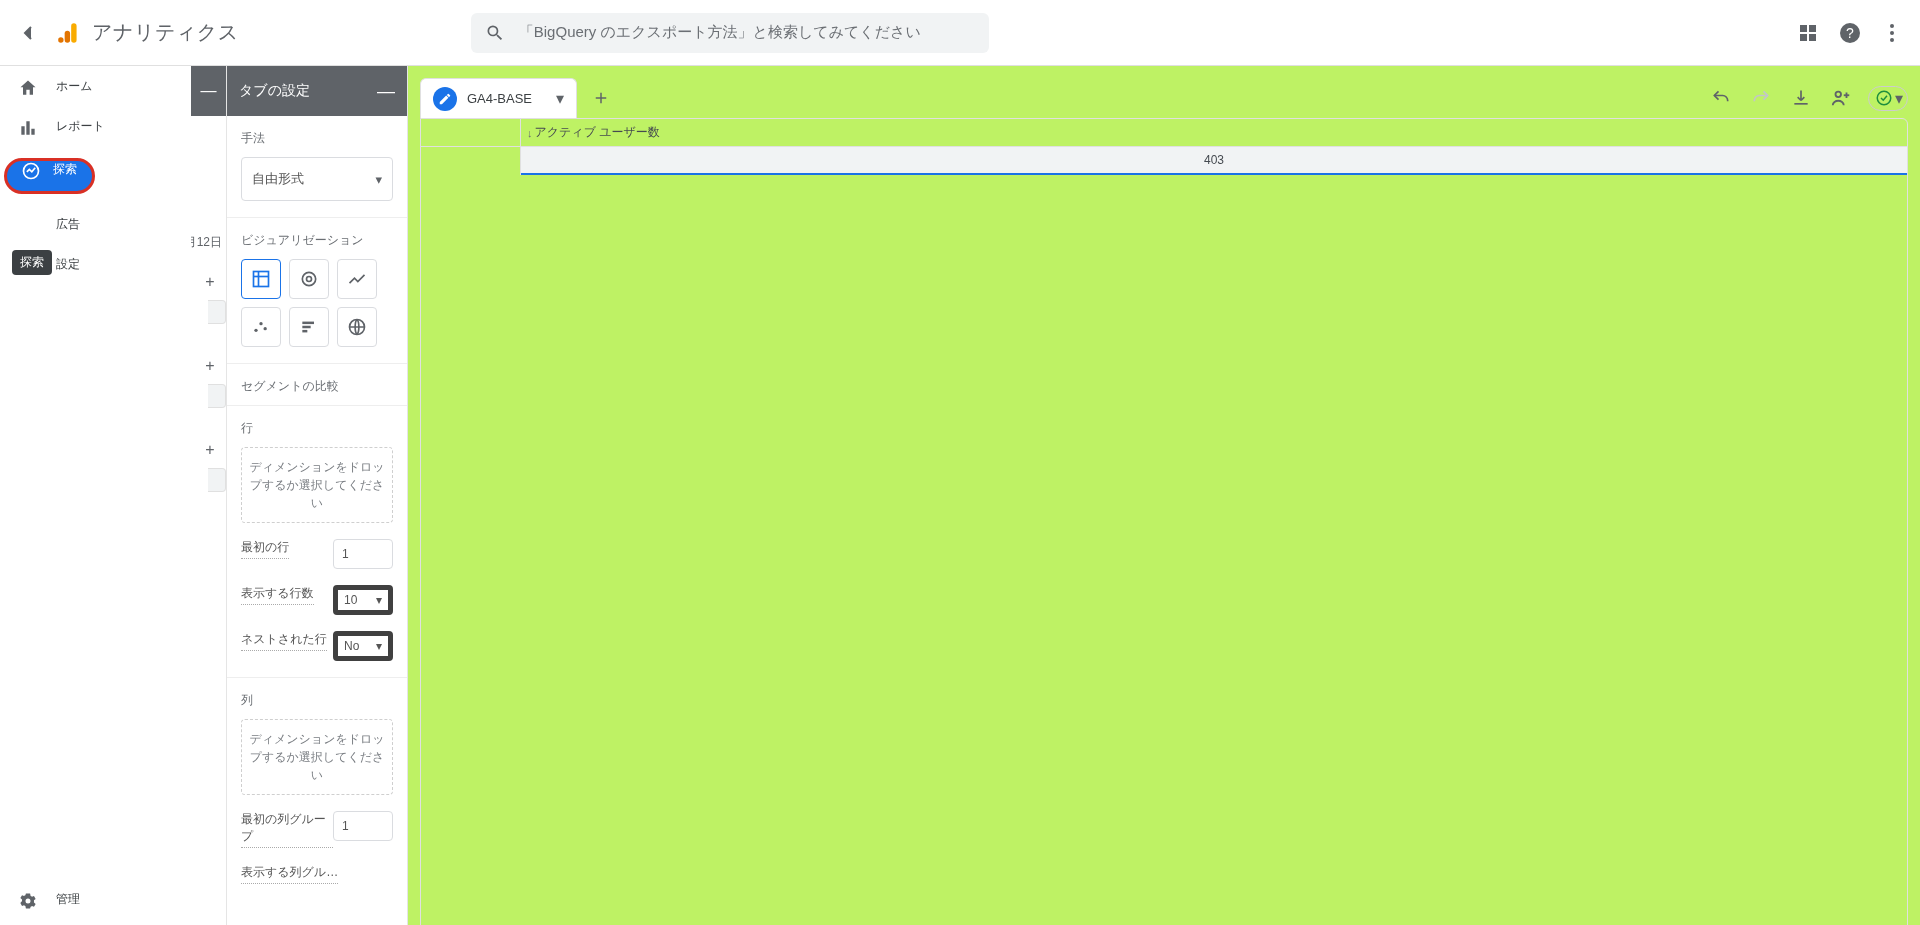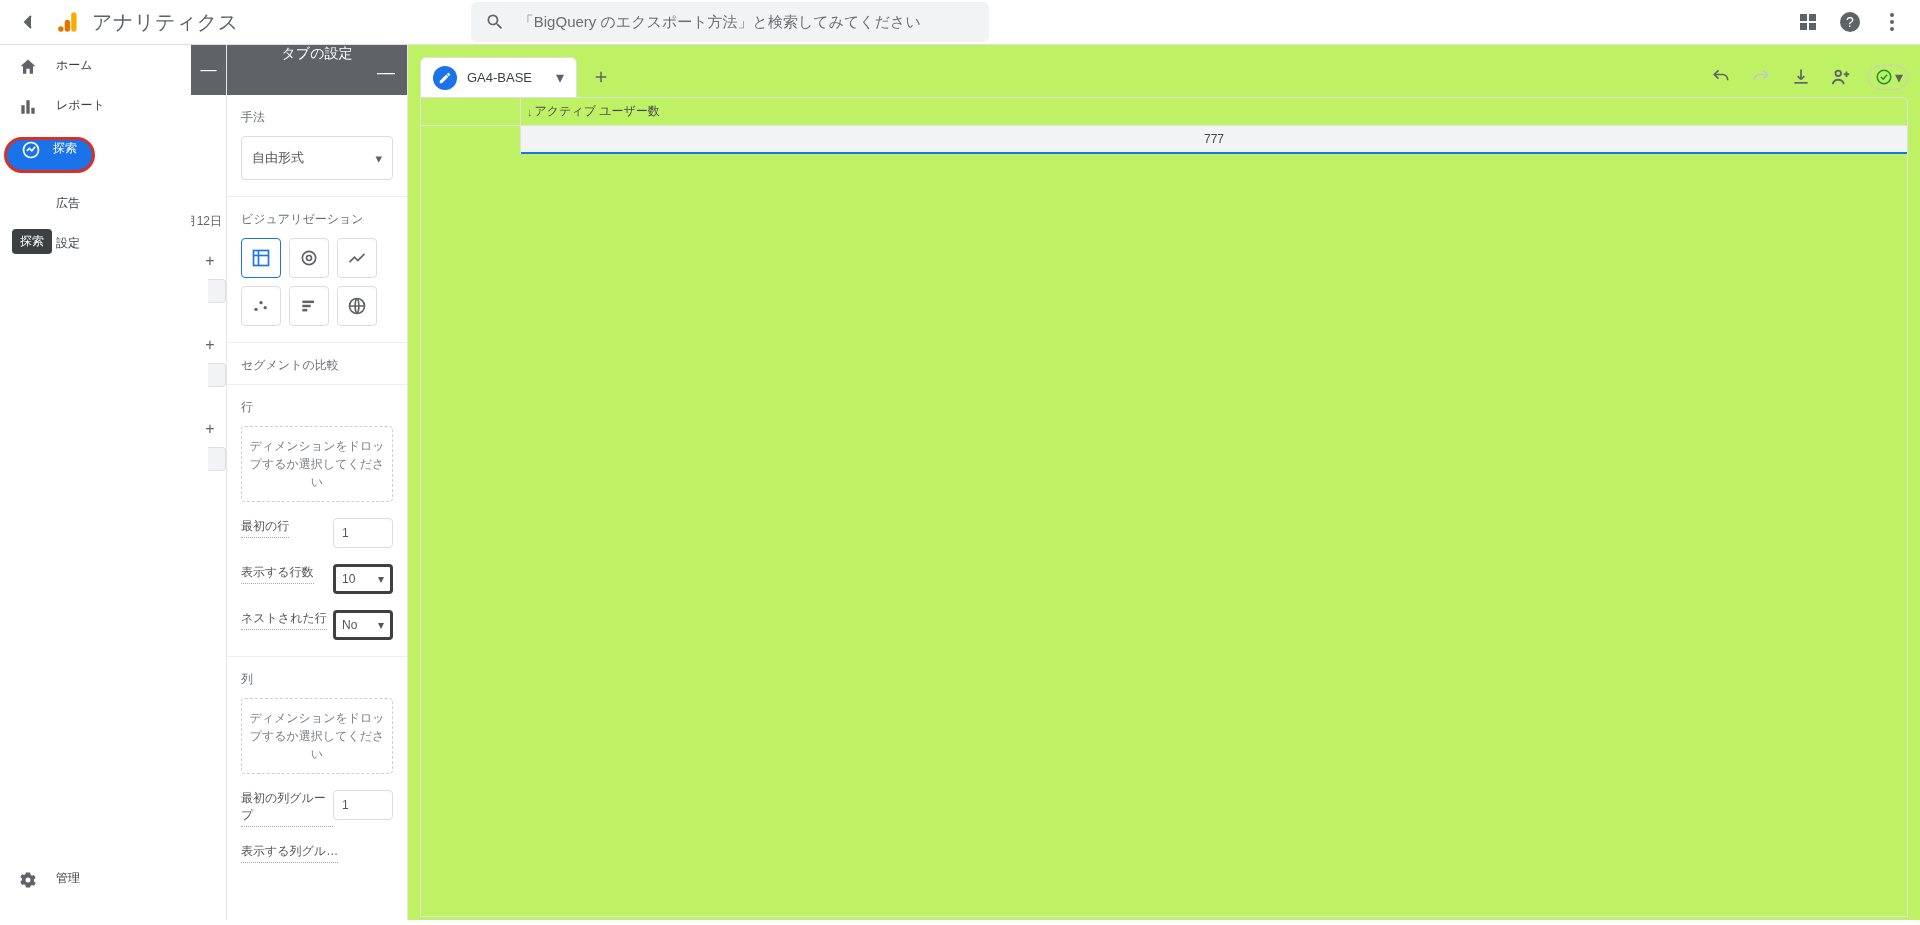--- a/index.html
+++ b/index.html
@@ -1,17 +1,17 @@
 <!DOCTYPE html>
 <html><head>
 <meta charset="utf-8">
 <style>
 * { margin:0; padding:0; box-sizing:border-box; font-family:'Helvetica Neue',Arial,"Hiragino Kaku Gothic ProN","Meiryo",sans-serif; }
 body { background:#fff; color:#202124; overflow:hidden; width:1920px; height:925px; position:relative; }
-.header { height:45px; display:flex; align-items:center; padding:0 16px; border-bottom:1px solid #e0e0e0; }
+.header { height:66px; display:flex; align-items:center; padding:0 16px; border-bottom:1px solid #e0e0e0; }
 .back { width:24px; height:24px; display:flex; align-items:center; justify-content:center; cursor:pointer; color:#5f6368;}
 .logo { display:flex; align-items:center; margin-left:16px; }
 .logo svg { width:26px; height:26px; }
 .logo-text { font-size:20px; color:#5f6368; margin-left:10px; letter-spacing:0.5px;}
 .search { flex:0 0 auto; margin-left:232px; width:518px; height:40px; background:#f1f3f4; border-radius:6px; display:flex; align-items:center; padding:0 14px; color:#5f6368; }
 .search svg { width:20px; height:20px; fill:#5f6368;}
 .search-text { margin-left:14px; font-size:15px; color:#6b6f74;}
 .header-right { margin-left:auto; display:flex; align-items:center; gap:18px; color:#5f6368;}
 .hicon { width:24px; height:24px; display:flex; align-items:center; justify-content:center; cursor:pointer;}
 
@@ -28,35 +28,35 @@
 
 
 .col2 { width:36px; position:relative; border-right:1px solid #e5e5e5; background:#fff;}
 .col2-head { position:absolute; top:0; left:0; right:0; height:50px; background:#5f6368; display:flex; align-items:center; justify-content:center; color:#fff;}
 .col2-date { position:absolute; top:168px; right:4px; font-size:12px; color:#5f6368; white-space:nowrap;}
 .col2-plus { position:absolute; right:6px; width:20px; height:20px; display:flex; align-items:center; justify-content:center; color:#5f6368;}
 .col2-chip { position:absolute; right:0; width:18px; height:24px; background:#f1f3f4; border:1px solid #e0e0e0; border-left:none; border-radius:0 4px 4px 0;}
 
 
 .panel { width:181px; border-right:1px solid #e5e5e5; background:#fff; overflow-y:auto; height:100%;}
-.panel-head { height:50px; background:#5f6368; color:#fff; display:flex; align-items:center; padding:0 12px; font-size:14px; font-weight:500;flex-direction:column;}
+.panel-head { height:50px; background:#5f6368; color:#fff; display:flex; align-items:center; padding:0 12px; font-size:14px; font-weight:500;}
 .panel-head .collapse { margin-left:auto; font-size:18px; line-height:1; cursor:pointer;}
 .section { padding:14px 14px 0 14px; border-bottom:1px solid #eee;}
 .section:last-child{border-bottom:none;}
 .slabel { font-size:12px; color:#6a6e73; margin-bottom:10px; display:block;}
 .select { height:44px; border:1px solid #dadce0; border-radius:4px; display:flex; align-items:center; padding:0 10px; font-size:13px; color:#555; justify-content:space-between; cursor:pointer; margin-bottom:16px;}
 .select .caret{color:#5f6368;}
 .viz-grid { display:flex; flex-wrap:wrap; gap:8px; margin-bottom:16px;}
 .viz { width:40px; height:40px; border:1px solid #dadce0; border-radius:4px; display:flex; align-items:center; justify-content:center; cursor:pointer; color:#5f6368;}
 .viz.active { border-color:#1a73e8; color:#1a73e8;}
 .dropzone { border:1px dashed #cfcfcf; border-radius:4px; padding:10px 6px; text-align:center; font-size:12px; color:#7a7e83; margin:8px 0 16px; line-height:1.5;}
 .row-ctl { display:flex; align-items:flex-start; justify-content:space-between; margin:6px 0 16px;}
 .row-ctl .dotted { font-size:12px; color:#555; border-bottom:1px dotted #aaa; padding-bottom:2px;}
 .small-input { width:60px; height:30px; border:1px solid #dadce0; border-radius:4px; font-size:12px; padding:0 8px; color:#555;}
-.small-select { width:60px; height:30px; border:3px solid #404040; border-radius:4px; font-size:12px; padding:0 6px; display:flex; align-items:center; justify-content:space-between; color:#555; cursor:pointer;}
+.small-select { width:60px; height:30px; border:5px solid #404040; border-radius:4px; font-size:12px; padding:0 6px; display:flex; align-items:center; justify-content:space-between; color:#555; cursor:pointer;}
 
 
 .canvas { flex:1; padding:12px 12px 0 12px; background:#bef264;}
 .tabs-row { display:flex; align-items:center; height:40px;}
 .tab { height:40px; display:flex; align-items:center; border:1px solid #e0e0e0; border-bottom:none; border-radius:6px 6px 0 0; padding:0 12px; background:#fff; cursor:pointer;}
 .tab .edit { width:24px; height:24px; background:#1a73e8; border-radius:50%; display:flex; align-items:center; justify-content:center; margin-right:10px;}
 .tab .edit svg{fill:#fff;width:14px;height:14px;}
 .tab-name { font-size:13px; color:#3c4043; margin-right:24px;}
 .tab .caret{color:#5f6368;}
 .tab-add { width:40px; height:40px; display:flex; align-items:center; justify-content:center; color:#5f6368; cursor:pointer; margin-left:4px;}
@@ -331,17 +331,17 @@
     <div class="sheet">
       <div class="sheet-head">
         <div class="sheet-left"></div>
         <div class="sheet-metric">
           <span class="arrow">↓</span>
           <span>アクティブ ユーザー数</span>
         </div>
       </div>
       <div class="sheet-row">
         <div class="cell-l"></div>
-        <div class="cell-r">777</div>
+        <div class="cell-r">403</div>
       </div>
     </div>
   </div>
 </div>
 
 </body></html>

